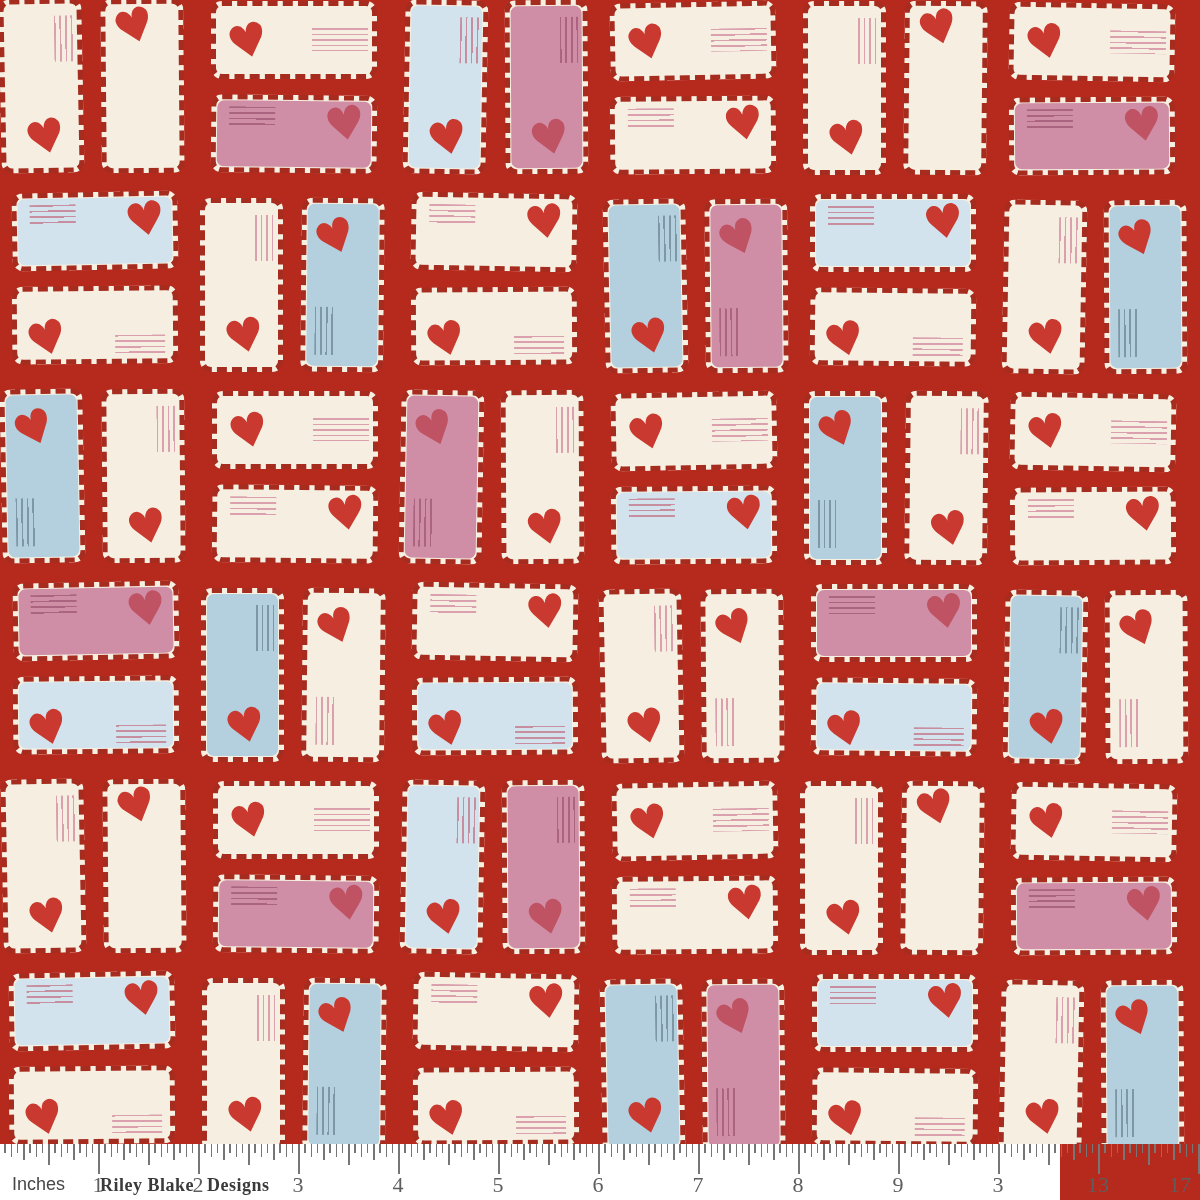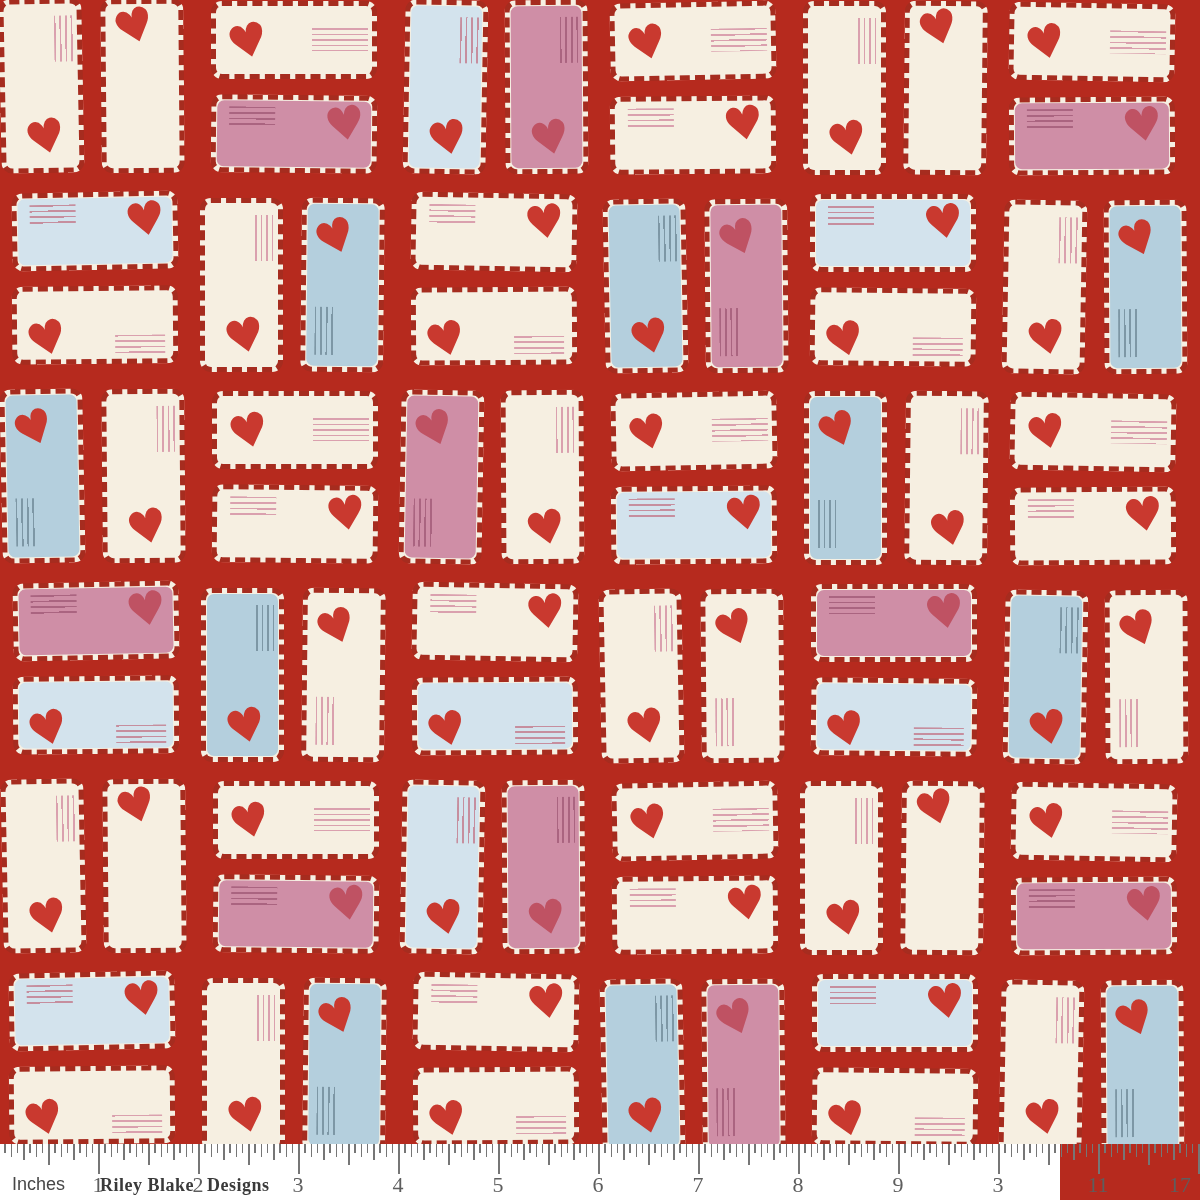--- a/index.html
+++ b/index.html
@@ -617,16 +617,16 @@
   <span class="num" style="left: 80px; top: 28px;">1</span>
       <span class="num" style="left: 180px; top: 28px;">2</span>
       <span class="num" style="left: 280px; top: 28px;">3</span>
       <span class="num" style="left: 380px; top: 28px;">4</span>
       <span class="num" style="left: 480px; top: 28px;">5</span>
       <span class="num" style="left: 580px; top: 28px;">6</span>
       <span class="num" style="left: 680px; top: 28px;">7</span>
       <span class="num" style="left: 780px; top: 28px;">8</span>
       <span class="num" style="left: 880px; top: 28px;">9</span>
       <span class="num" style="left: 980px; top: 28px;">3</span>
-      <span class="num" style="left: 1080px; top: 28px;">11</span>
+      <span class="num" style="left: 1080px; top: 28px;">13</span>
       <span class="num" style="left: 1162px; top: 28px;">17</span>
     </div>
 </div>
 
 </body></html>

